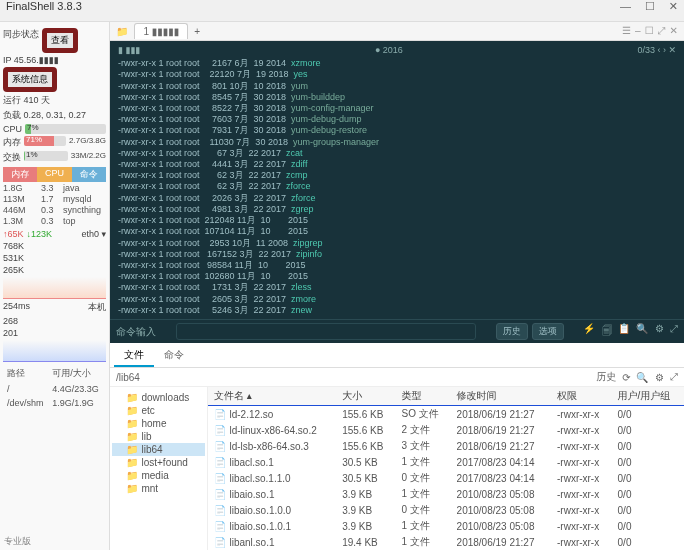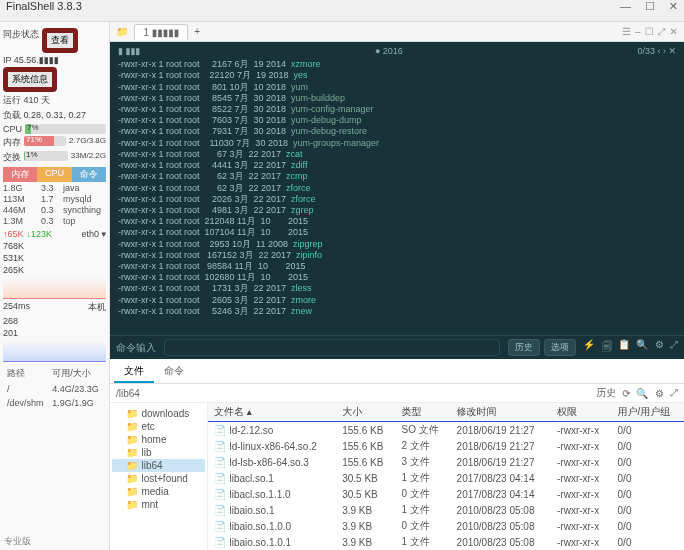--- a/index.html
+++ b/index.html
@@ -26,21 +26,21 @@
 .content{flex:1;display:flex;flex-direction:column;background:#fff}
 .topbar{height:22px;background:#f5f5f5;border-bottom:1px solid #ddd;display:flex;align-items:center;padding:0 6px;gap:6px;font-size:10px;color:#666}
 .folder-icon{color:#3a9}
 .tab-active{background:#fff;border:1px solid #ccc;border-bottom:none;padding:2px 8px;border-radius:3px 3px 0 0}
 .term-tools{margin-left:auto;display:flex;gap:4px;font-size:10px;color:#999}
 .terminal{background:#18323a;color:#9fbfc5;font-family:Consolas,monospace;font-size:9px;padding:4px 8px;height:322px;overflow:hidden;line-height:11.2px;position:relative}
 .term-topbar{display:flex;justify-content:space-between;color:#8aa;font-size:9px;margin-bottom:2px}
 .term-line{white-space:pre}
 .c-green{color:#4ec9b0}
 .c-dim{color:#7a9}
-.cmd-input-row{display:flex;align-items:center;background:#18323a;border-top:1px solid #2a4a52;padding:3px 6px;gap:8px}
+.cmd-input-row{display:flex;align-items:center;background:#18323a;border-top:1px solid #2a4a52;padding:3px 6px;gap:20px}
 .cmd-label{color:#8aa;font-size:10px}
 .cmd-input{flex:1;background:#18323a;border:1px solid #2a4a52;color:#9fbfc5;padding:2px 6px;font-size:10px;border-radius:3px}
 .cmd-btns{display:flex;gap:4px}
 .cmd-btn{background:#2a4a52;color:#9fbfc5;border:1px solid #3a5a62;border-radius:3px;padding:1px 6px;font-size:9px}
 .cmd-icons{display:flex;gap:6px;color:#8aa;font-size:10px}
 .filepanel{flex:1;background:#fff;display:flex;flex-direction:column}
 .fp-tabs{display:flex;border-bottom:1px solid #ddd;padding:2px 4px 0;font-size:10px}
 .fp-tab{padding:3px 10px;color:#666}
 .fp-tab.active{border-bottom:2px solid #09c;color:#000}
 .fp-path{display:flex;align-items:center;padding:2px 6px;font-size:10px;color:#666;gap:6px;border-bottom:1px solid #eee}
@@ -325,20 +325,28 @@
                   <td>0/0</td>
                 </tr>
                 <tr>
                   <td><span class="file-icon">📄</span>libaio.so.1.0.1</td>
                   <td>3.9 KB</td>
                   <td>1 文件</td>
                   <td>2010/08/23 05:08</td>
                   <td>-rwxr-xr-x</td>
                   <td>0/0</td>
                 </tr>
+                <tr>
+                  <td><span class="file-icon">📄</span>libanl.so.1</td>
+                  <td>19.4 KB</td>
+                  <td>1 文件</td>
+                  <td>2018/06/19 21:27</td>
+                  <td>-rwxr-xr-x</td>
+                  <td>0/0</td>
+                </tr>
               </tbody>
         </table>
           </div>
       </div>
     </div>
   </div>
 </div>
 <div class="footer">专业版</div>
 
 </body></html>

